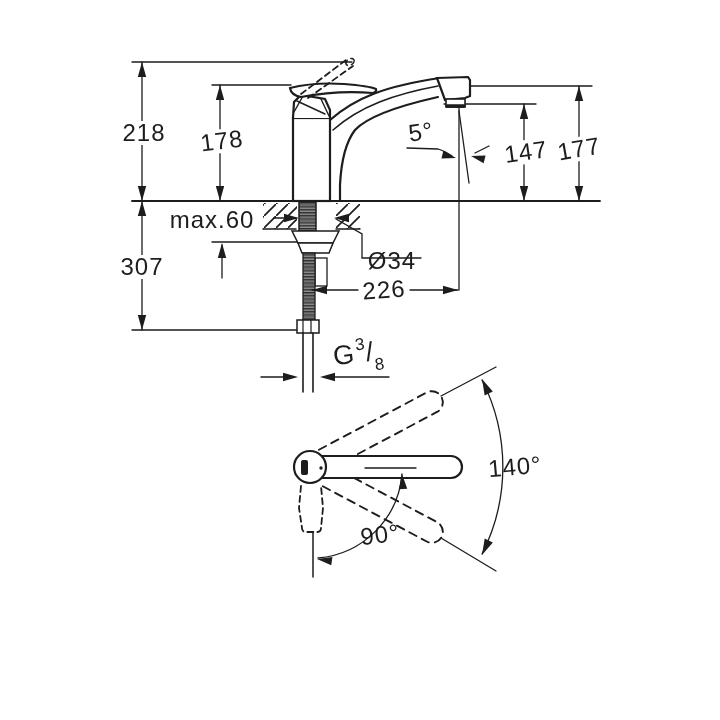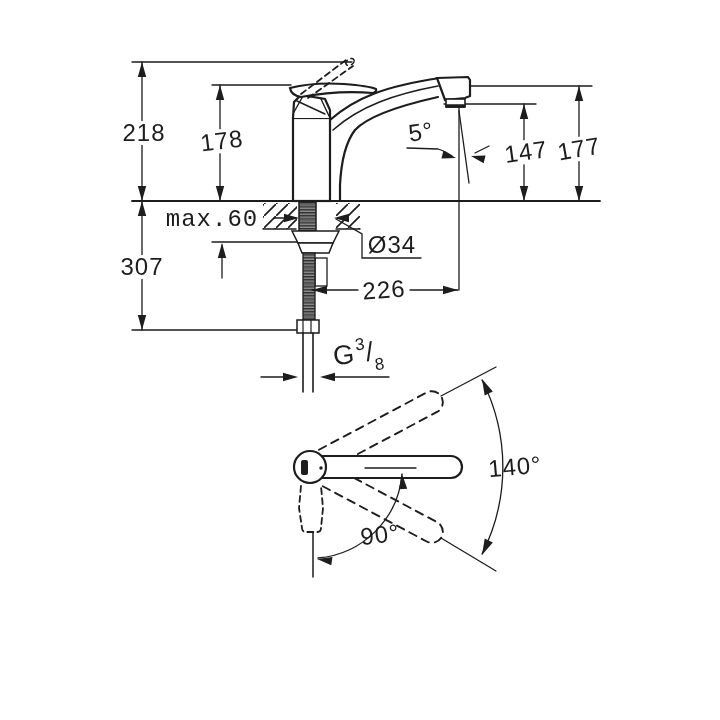--- a/index.html
+++ b/index.html
@@ -175,22 +175,22 @@
       <polygon points="0,0 -16,4.5 -16,-4.5" transform="translate(482,555) rotate(115)"></polygon>
       <polygon points="0,0 -15,4.2 -15,-4.2" transform="translate(317,559) rotate(188)"></polygon>
       <polygon points="0,0 -15,4.2 -15,-4.2" transform="translate(402,474) rotate(-94)"></polygon>
     </g>
   </g>
 </svg>
 
 <div class="dim-label mask" style="left:144px;top:133px;">218</div>
 <div class="dim-label mask r7" style="left:222px;top:141px;">178</div>
 <div class="dim-label mask" style="left:142px;top:267px;">307</div>
-<div class="dim-label" style="left:212px;top:220px;font-family:Liberation Mono, monospace;">max.60</div>
-<div class="dim-label" style="left:392px;top:245px;">Ø34</div>
+<div class="dim-label" style="left:212px;top:220px;">max.60</div>
+<div class="dim-label" style="left:392px;top:261px;">Ø34</div>
 <div class="dim-label mask r8" style="left:526px;top:152px;">147</div>
 <div class="dim-label mask r10" style="left:579px;top:149px;">177</div>
 <div class="dim-label r8" style="left:421px;top:132px;">5°</div>
 <div class="dim-label mask r4" style="left:384px;top:290px;">226</div>
 <div class="dim-label r7 thread-label" style="left:358px;top:355px;"><span>G</span> <sup>3</sup><span>/</span><sub>8</sub></div>
 <div class="dim-label r5" style="left:515px;top:467px;">140°</div>
 <div class="dim-label r7" style="left:380px;top:535px;">90°</div>
 
 </div>
 

